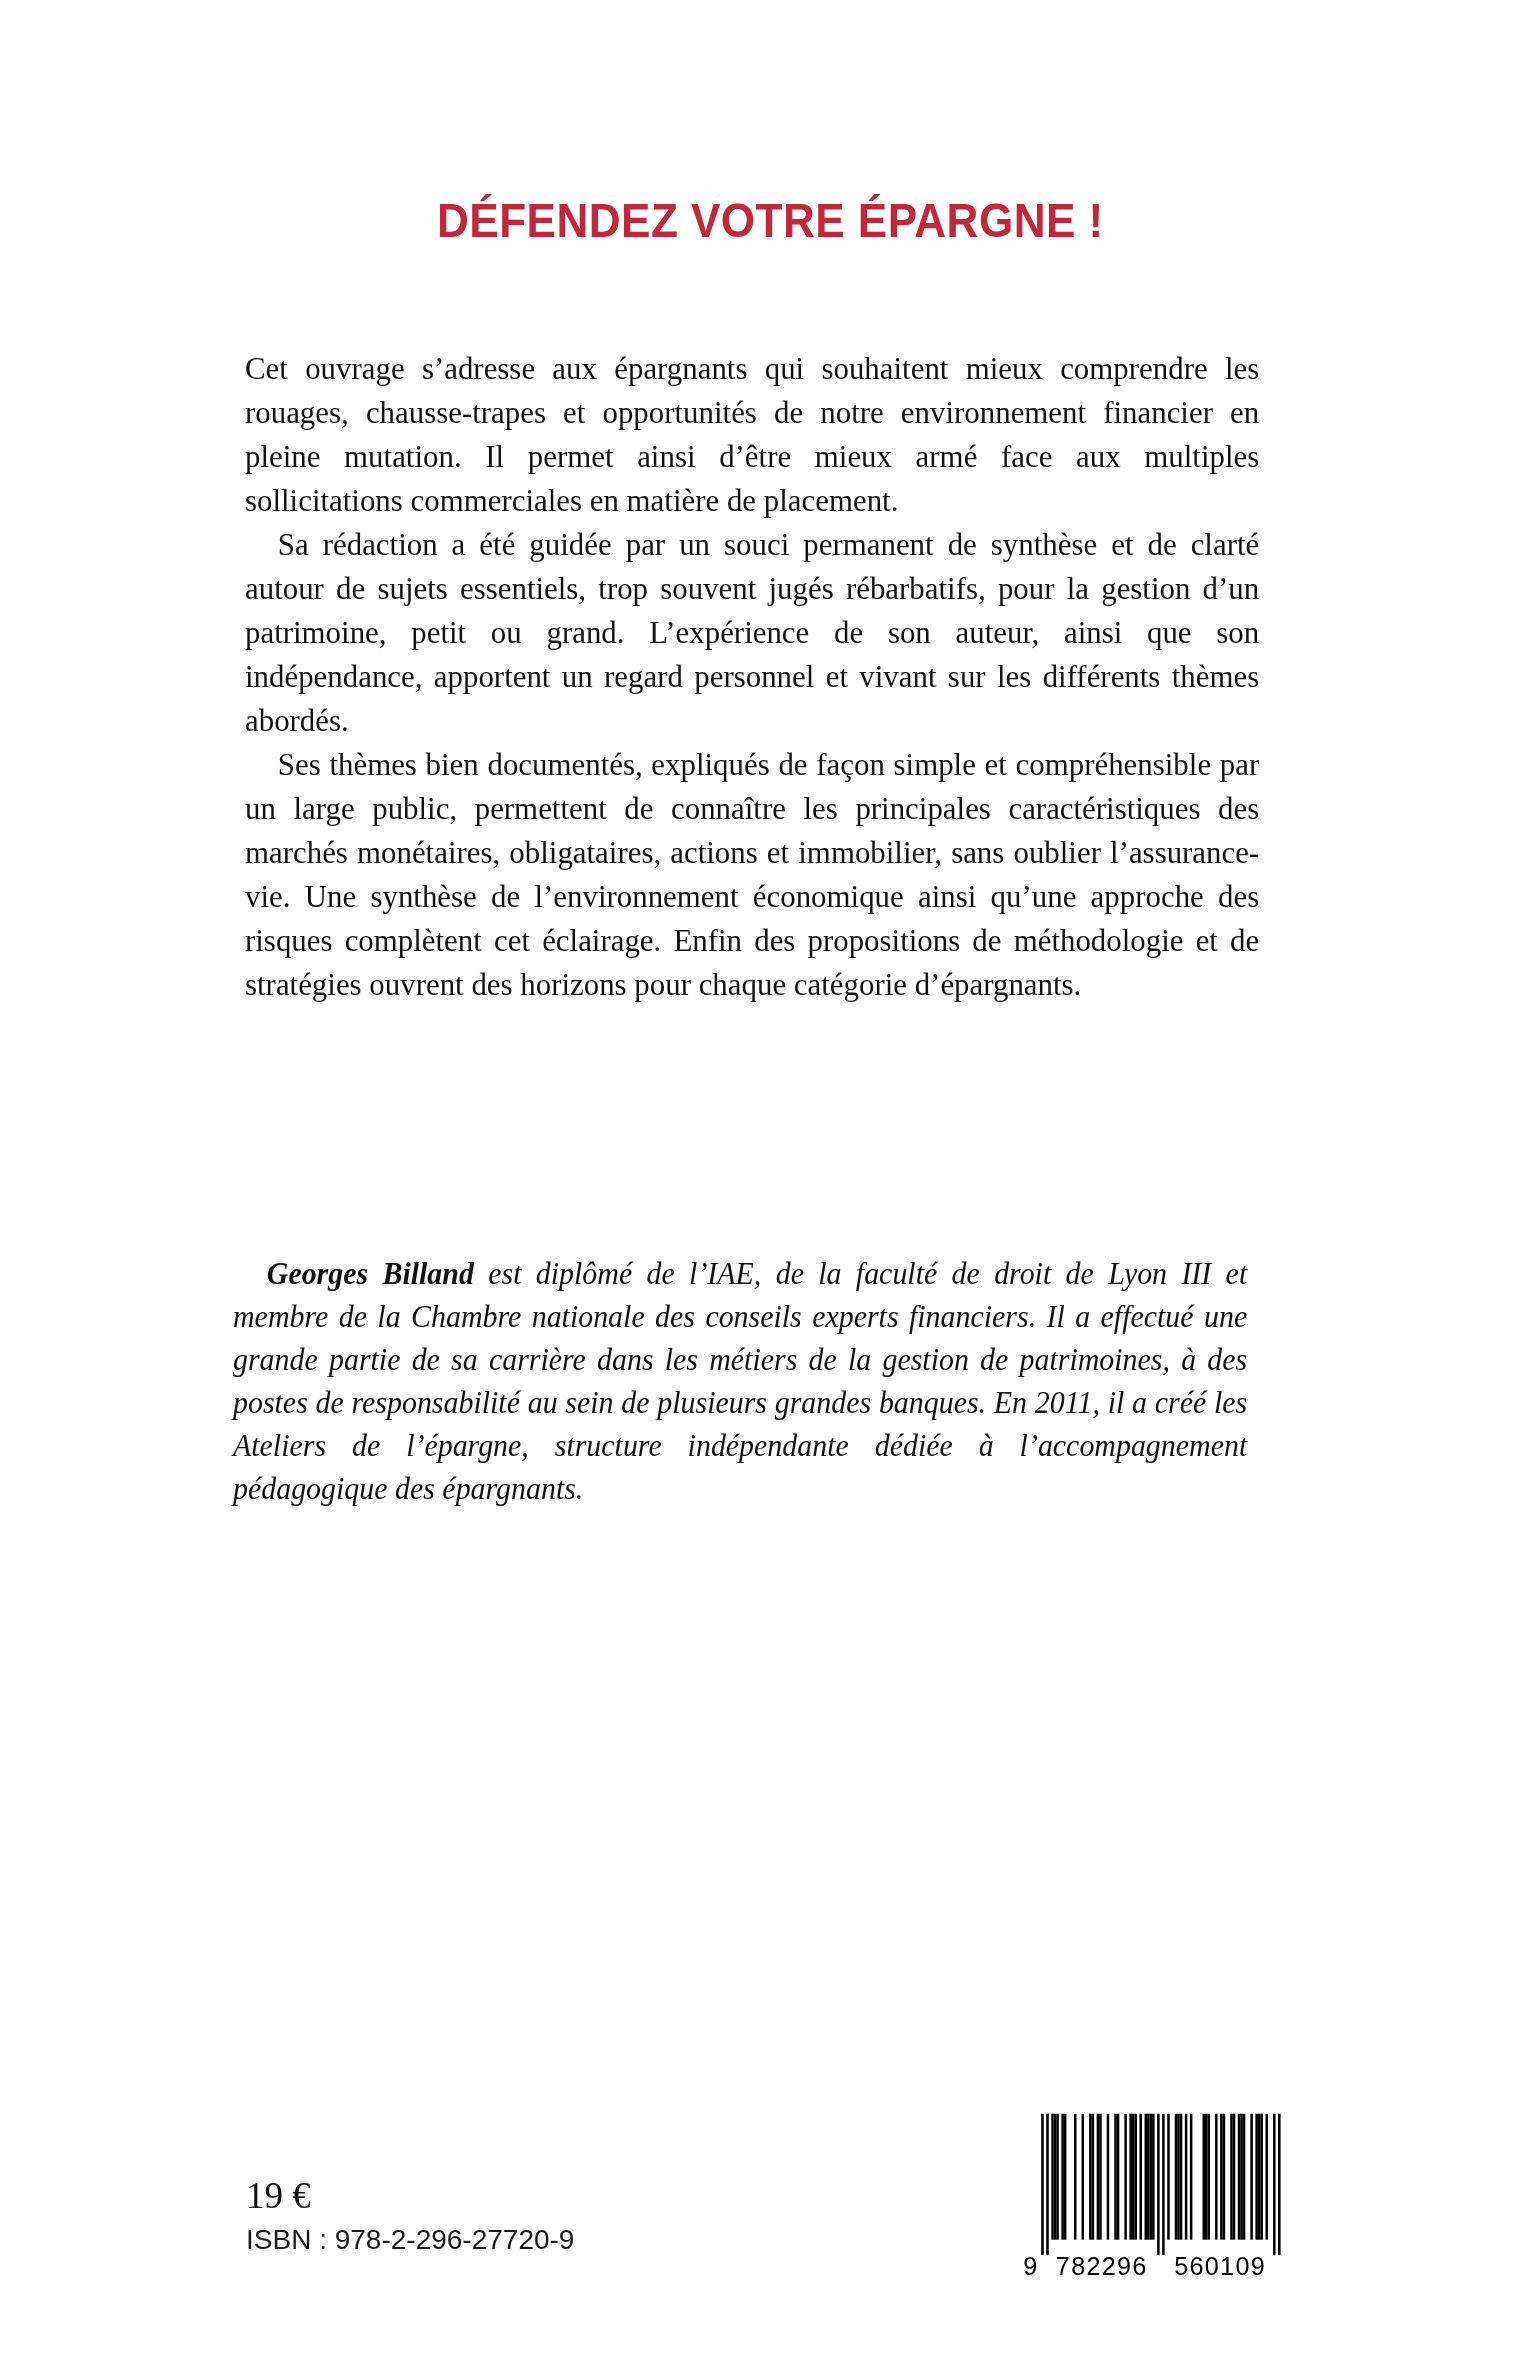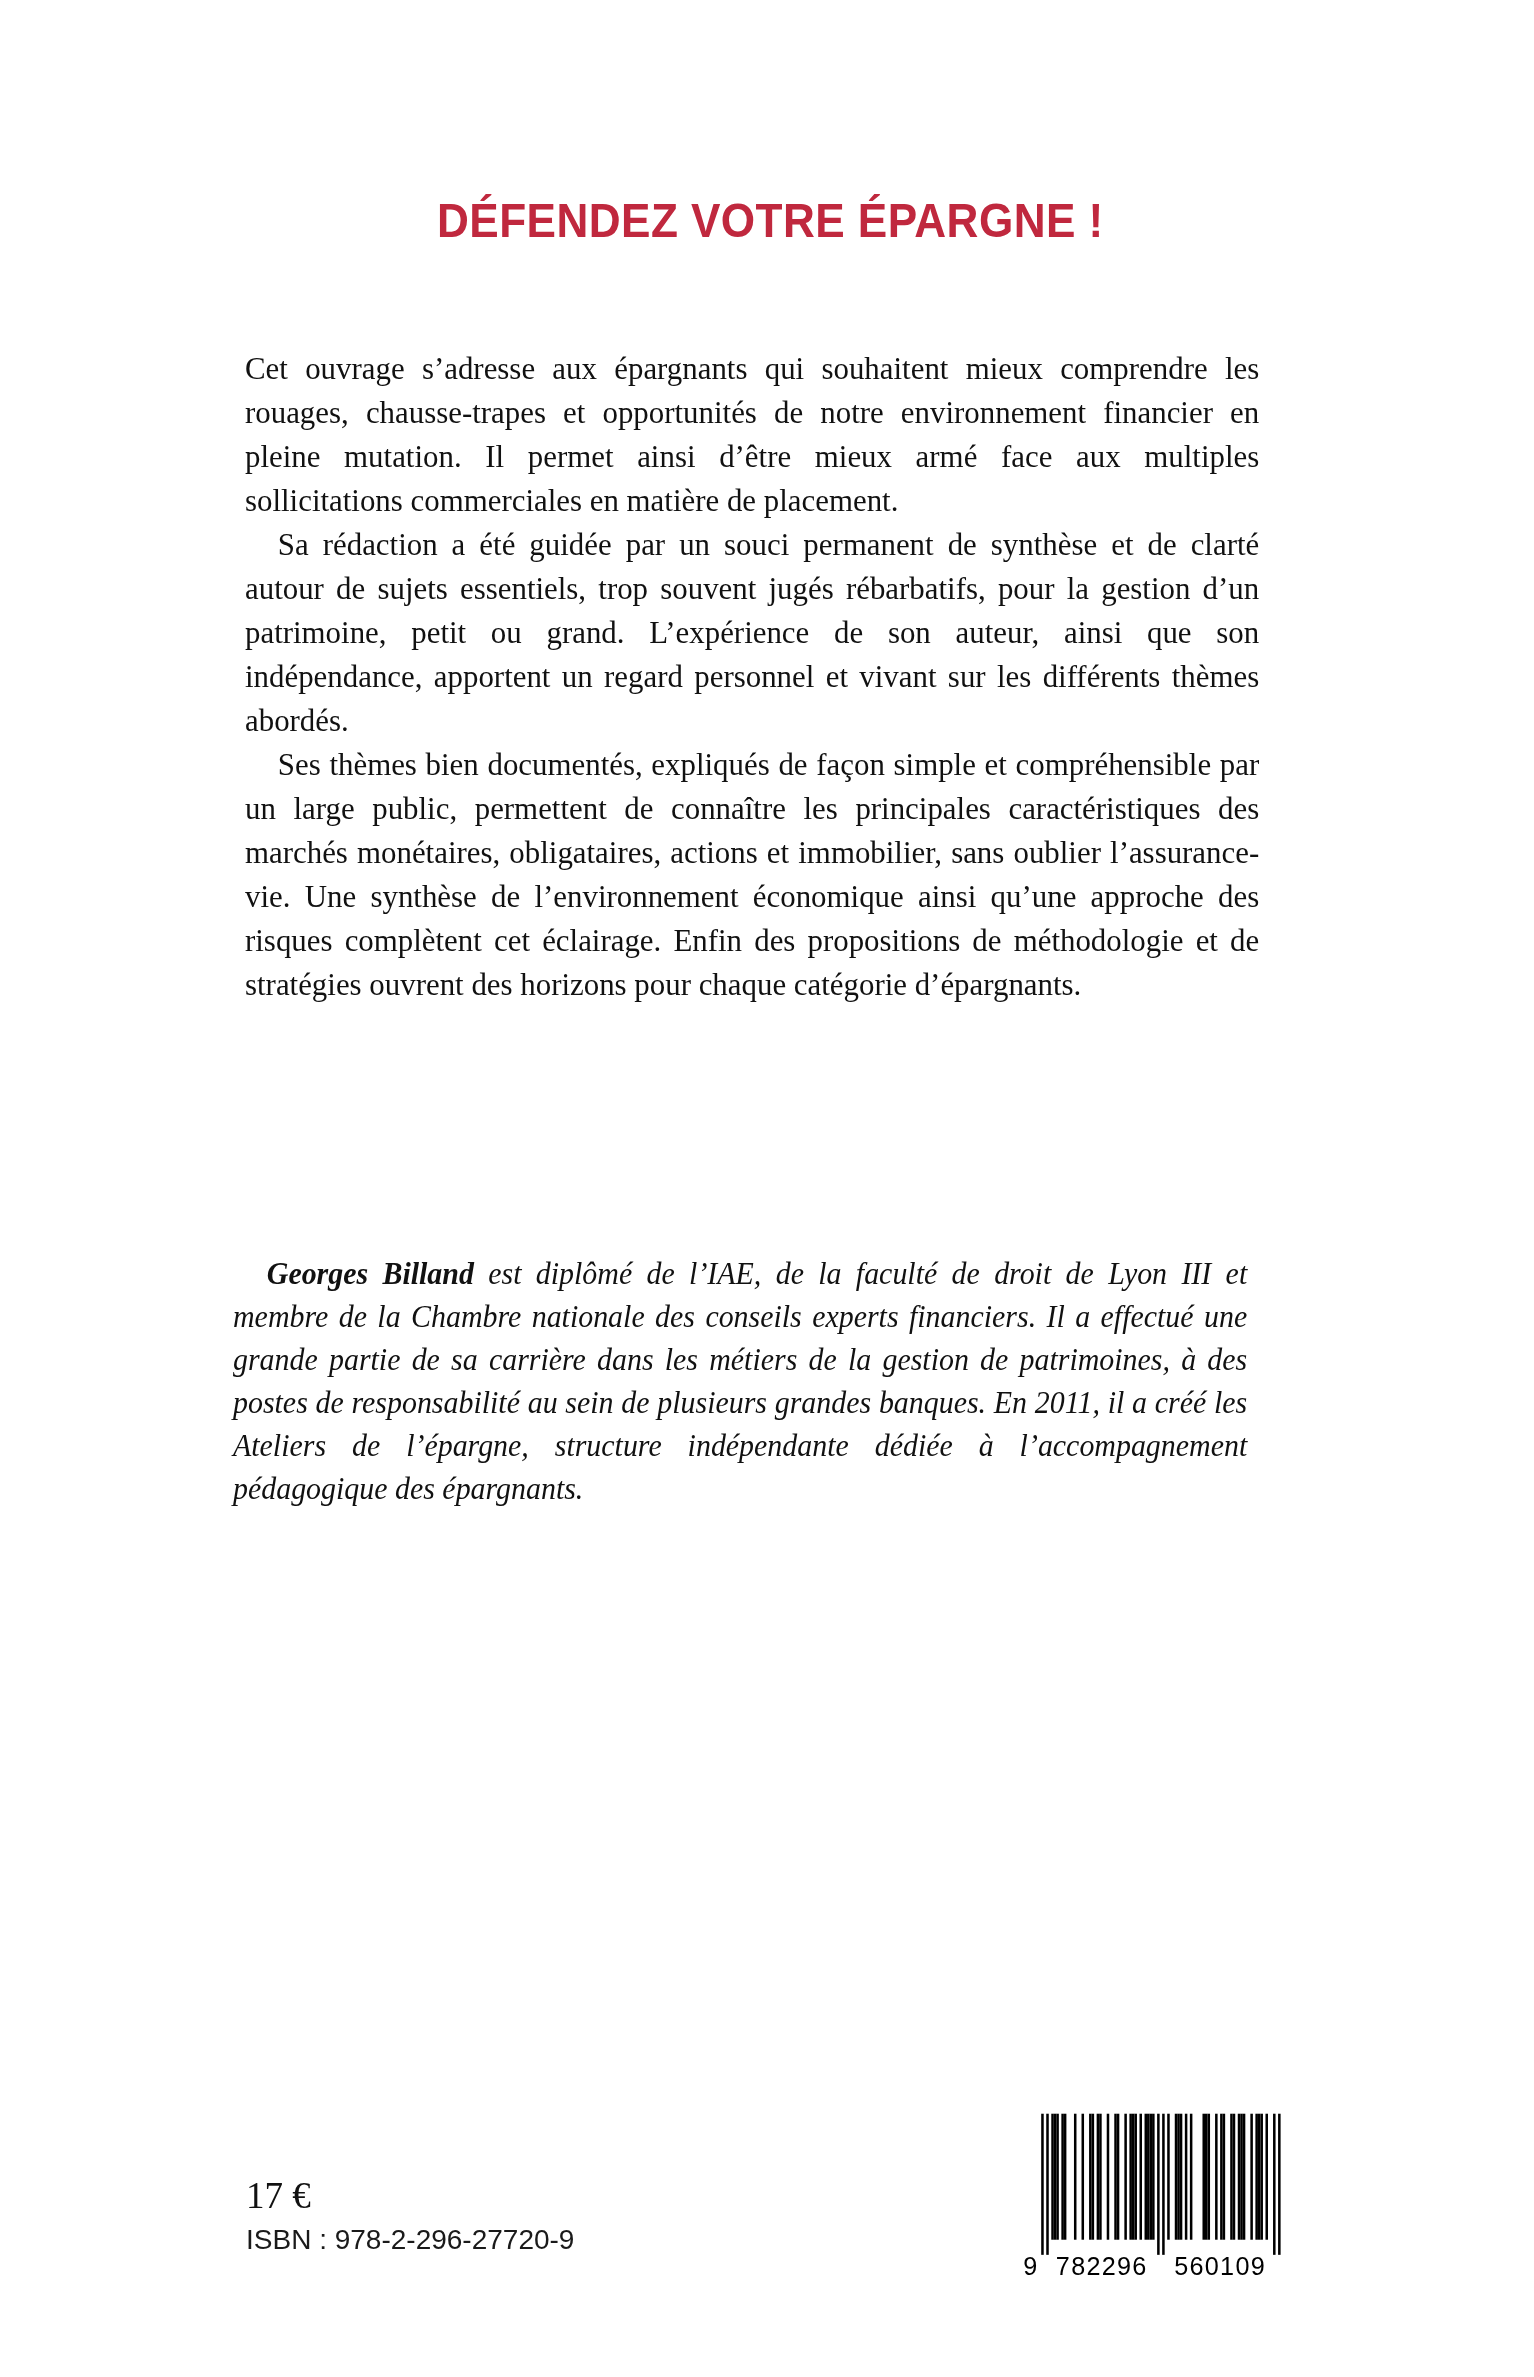--- a/index.html
+++ b/index.html
@@ -144,21 +144,21 @@
     <p class="body-para">Cet ouvrage s’adresse aux épargnants qui souhaitent mieux comprendre les rouages, chausse-trapes et opportunités de notre environnement financier en pleine mutation. Il permet ainsi d’être mieux armé face aux multiples sollicitations commerciales en matière de placement.</p>
     <p class="body-para indented">Sa rédaction a été guidée par un souci permanent de synthèse et de clarté autour de sujets essentiels, trop souvent jugés rébarbatifs, pour la gestion d’un patrimoine, petit ou grand. L’expérience de son auteur, ainsi que son indépendance,  apportent un regard personnel et vivant sur les différents thèmes abordés.</p>
     <p class="body-para indented">Ses thèmes bien documentés, expliqués de façon simple et compréhensible par un large public, permettent de connaître les principales caractéristiques des marchés monétaires, obligataires, actions et immobilier, sans oublier l’assurance-vie. Une synthèse de l’environnement économique ainsi qu’une approche des risques complètent cet éclairage. Enfin des propositions de méthodologie et de stratégies ouvrent des horizons pour chaque catégorie d’épargnants.</p>
   </div>
 
   <div class="bio-block">
     <p class="bio-para"><span class="bio-name">Georges Billand</span><span> est diplômé de l’IAE, de la faculté de droit de Lyon III et membre de la Chambre nationale des conseils experts financiers. Il a effectué une grande partie de sa carrière dans les métiers de la gestion de patrimoines, à des postes de responsabilité au sein de plusieurs grandes banques. En 2011, il a créé les Ateliers de l’épargne, structure indépendante dédiée à l’accompagnement pédagogique des épargnants.</span></p>
   </div>
 
   <div class="footer-left">
-    <div class="price">17 €</div>
+    <div class="price">19 €</div>
     <div class="isbn">ISBN : 978-2-296-27720-9</div>
   </div>
 
   <div class="barcode-block">
     <svg class="barcode-svg" viewBox="0 0 350 200" preserveAspectRatio="none">
       <rect x="0" y="0" width="350" height="200" fill="#ffffff"></rect>
       <g id="bc-bars" fill="#000000">
           <rect x="30.00" y="8" width="3.00" height="168"></rect>
           <rect x="36.00" y="8" width="3.00" height="168"></rect>
           <rect x="42.00" y="8" width="3.00" height="150"></rect>

